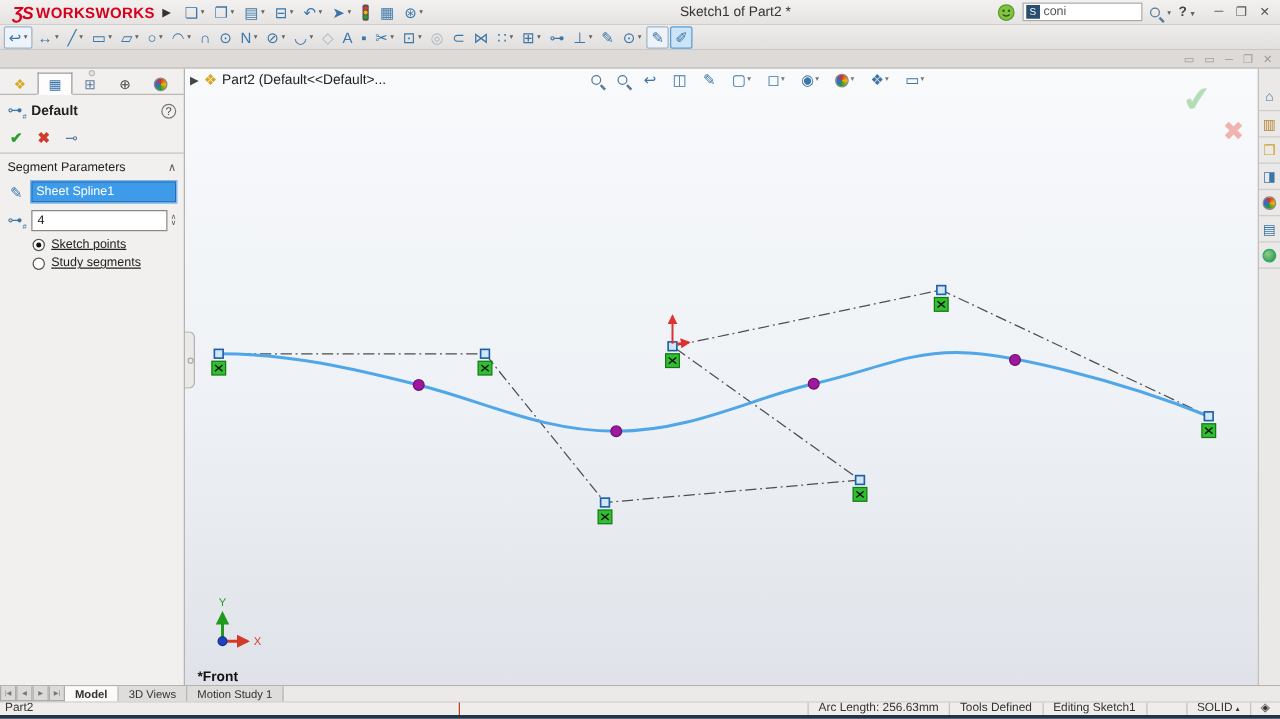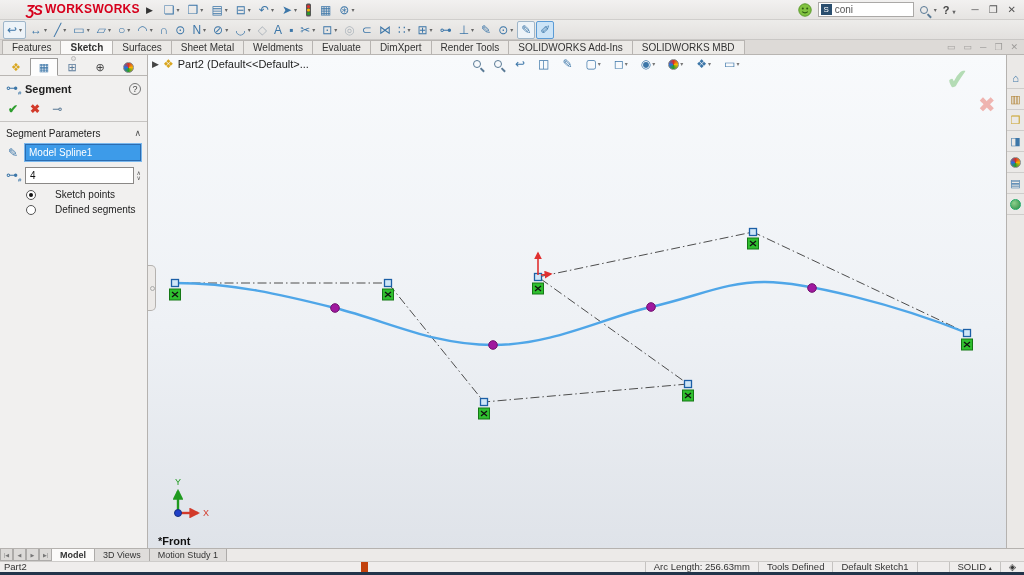--- a/index.html
+++ b/index.html
@@ -1,18 +1,18 @@
 <!DOCTYPE html>
 <html><head>
 <meta charset="utf-8">
 <style>
   * { margin:0; padding:0; box-sizing:border-box; user-select:none; }
   html,body { width:1024px; height:575px; overflow:hidden; font-family:"Liberation Sans", sans-serif; font-size:11px; color:#222; cursor:default; }
   .titlebar { height:20px; background:linear-gradient(#F2F1F0,#E6E4E2); display:flex; align-items:center; padding:0 4px; border-bottom:1px solid #D0CECC; }
-  .logo { display:flex; align-items:flex-start; margin-left:22px; }
+  .logo { display:flex; align-items:center; margin-left:6px; }
   .logo .ds { color:#D6001C; font-weight:bold; font-style:italic; font-size:14px; letter-spacing:-1px; }
   .logo .sw { color:#D6001C; font-weight:bold; font-size:12px; margin-left:3px; letter-spacing:0.3px; }
   .logo .sw .lite { font-weight:bold; }
   .flyout-arrow { margin:0 8px 0 6px; font-size:9px; color:#333; }
   .tstrip { display:flex; align-items:center; gap:2px; }
   .tbtn { display:inline-flex; align-items:center; padding:1px 3px; border-radius:2px; color:#3C76A8; font-size:12px; line-height:14px; }
   .tbtn .drop { font-size:6px; color:#666; margin-left:2px; }
   .tbtn.boxed { border:1px solid #9FB6C9; background:#EDF3F8; }
   .tbtn.activebtn { border:1px solid #5B9BD5; background:#CCE4F7; }
   .tbtn.disabled { color:#ADB5BC; }
@@ -45,21 +45,21 @@
   .cancel { color:#D23A2A; font-weight:bold; font-size:12px; }
   .pin { color:#5A7A96; font-size:12px; }
   .psection { display:flex; align-items:flex-start; padding:6px 6px 2px 6px; font-size:10px; color:#222; }
   .psection .chev { margin-left:auto; color:#555; font-size:9px; }
   .prow { display:flex; align-items:center; padding:3px 6px; gap:5px; }
   .picon { color:#3C76A8; font-size:12px; width:14px; text-align:center; }
   .namefield { flex:1; height:17px; background:#3D9BE9; border:1px solid #2B6CB0; color:#fff; font-size:10px; line-height:15px; padding-left:3px; outline:1px solid #7AB8EE; }
   .countwrap { flex:1; display:flex; align-items:center; }
   .countfield { flex:1; height:17px; background:#fff; border:1px solid #8A8886; font-size:10px; line-height:15px; padding-left:4px; color:#111; }
   .spinner { display:flex; flex-direction:column; margin-left:3px; color:#555; font-size:6px; line-height:5px; }
-  .radiorow { display:flex; align-items:center; gap:19px; padding:2px 6px 2px 26px; font-size:10px; }
+  .radiorow { display:flex; align-items:center; gap:5px; padding:2px 6px 2px 26px; font-size:10px;text-decoration:underline; }
   .radio { width:10px; height:10px; border:1px solid #555; border-radius:50%; background:#fff; position:relative; }
   .radio.sel::after { content:''; position:absolute; left:2px; top:2px; width:4px; height:4px; border-radius:50%; background:#111; }
   
   .viewport { flex:1; position:relative; background:linear-gradient(180deg,#F8FAFC 0%, #EEF1F5 55%, #DFE3E9 100%); overflow:hidden; }
   #sketch-svg { position:absolute; left:0; top:0; }
   .ftree { position:absolute; left:4px; top:2px; display:flex; align-items:center; gap:4px; font-size:11px; color:#222; }
   .ftree .arrow { font-size:9px; color:#444; }
   .ftree .particon { color:#D9A61F; font-size:12px; }
   .headsup { position:absolute; left:322px; top:1px; display:flex; align-items:center; gap:7px; color:#4A7DAE; font-size:11px; }
   .headsup .drop { font-size:6px; color:#777; margin-left:1px; }
@@ -73,21 +73,21 @@
   .wheel { width:11px; height:11px; border-radius:50%; background:conic-gradient(#D93025,#F5B400,#2A9D2A,#2A6DE0,#D93025); border:1px solid #888; }
   .globe { width:11px; height:11px; border-radius:50%; background:radial-gradient(circle at 35% 35%, #8CD08C, #2E8B45); border:1px solid #2A6; }
   
   .bottomtabs { height:13px; background:#E9E7E5; display:flex; align-items:stretch; border-top:1px solid #B5B2AF; font-size:9px; }
   .navbtn { width:13px; background:#DCDAD8; border:1px solid #ADABA9; border-top:none; color:#777; font-size:5px; display:flex; align-items:center; justify-content:center; }
   .btab { padding:0 8px; display:flex; align-items:center; background:#DFDDDB; border-right:1px solid #ADABA9; color:#333; }
   .btab.active { background:#FBFAF9; font-weight:bold; border-right:1px solid #ADABA9; }
   .btabs-rest { flex:1; background:#ECEAE8; }
   
   .statusbar { height:11px; background:#EFEDEC; display:flex; align-items:center; font-size:9.5px; color:#333; border-top:1px solid #CECCCA; }
-  .statusbar .doc { padding-left:4px; width:368px; border-right:7px solid #c2410c; height:100%; line-height:10px; }
+  .statusbar .doc { padding-left:4px; width:368px; border-right:1px solid #c2410c; height:100%; line-height:10px; }
   .statusbar .spring { flex:1; }
   .sitem { padding:0 8px; border-left:1px solid #C5C3C1; height:100%; line-height:10px; white-space:nowrap; }
   .sitem.units .caret { font-size:6px; }
   .darkstrip { height:4px; background:#22344A; }
 </style>
 </head>
 <body>
 
 <div class="titlebar">
   <div class="logo">
@@ -129,20 +129,21 @@
         </svg>
       </span>
       <span class="tbtn">
         <span>▦</span>
       </span>
       <span class="tbtn">
         <span>⊛</span>
         <span class="drop">▾</span>
       </span>
     </div>
+  <div class="doc-title">Sketch1 of Part2 *</div>
   <div class="tb-right">
     <svg width="14" height="14">
       <circle cx="7" cy="7" r="6.2" fill="#82C341" stroke="#5A9A2A"></circle>
       <circle cx="4.8" cy="5.6" r="1" fill="#2F5D12"></circle>
         <circle cx="9.2" cy="5.6" r="1" fill="#2F5D12"></circle>
       <path d="M4.2 8.6 Q7 11 9.8 8.6" stroke="#2F5D12" stroke-width="1.2" fill="none"></path>
     </svg>
     <div class="searchbox">
       <span class="swsearch">S</span>
       <input value="coni" style="">
@@ -255,32 +256,20 @@
     </span>
     <span class="tbtn boxed">
       <span>✎</span>
     </span>
     <span class="tbtn boxed activebtn">
       <span>✐</span>
     </span>
   </div>
 
 <div class="tabbar">
-  <span id="ribbon-tabs" style="display:flex;align-items:flex-end;">
-      <span class="rtab">Features</span>
-      <span class="rtab active">Sketch</span>
-      <span class="rtab">Surfaces</span>
-      <span class="rtab">Sheet Metal</span>
-      <span class="rtab">Weldments</span>
-      <span class="rtab">Evaluate</span>
-      <span class="rtab">DimXpert</span>
-      <span class="rtab">Render Tools</span>
-      <span class="rtab">SOLIDWORKS Add-Ins</span>
-      <span class="rtab">SOLIDWORKS MBD</span>
-    </span>
   <span class="docwin-ctrls" id="docwin-ctrls">
       <span>▭</span>
       <span>▭</span>
       <span>─</span>
       <span>❐</span>
       <span>✕</span>
     </span>
 </div>
 
 <div class="main">
@@ -291,53 +280,53 @@
         <span class="ptab" style="color: rgb(217, 166, 31);">❖</span>
         <span class="ptab active" style="color: rgb(60, 118, 168);">▦</span>
         <span class="ptab" style="color: rgb(90, 122, 154);">⊞</span>
         <span class="ptab" style="color: rgb(68, 68, 68);">⊕</span>
         <span class="ptab">
           <span class="wheel"></span>
         </span>
       </div>
     <div class="phead">
       <span class="picon">⊶<sub style="font-size:6px;">#</sub></span>
-      <span class="ttl">Segment</span>
+      <span class="ttl">Default</span>
       <span class="help">?</span>
     </div>
     <div class="pactions">
       <span class="ok">✔</span>
       <span class="cancel">✖</span>
       <span class="pin">⊸</span>
     </div>
     <div class="psection">
       <span>Segment Parameters</span>
       <span class="chev">∧</span>
     </div>
     <div class="prow">
       <span class="picon">✎</span>
-      <div class="namefield">Model Spline1</div>
+      <div class="namefield">Sheet Spline1</div>
     </div>
     <div class="prow">
       <span class="picon">⊶<sub style="font-size:6px;">#</sub></span>
       <div class="countwrap">
         <div class="countfield">4</div>
         <div class="spinner">
             <span>∧</span>
             <span>∨</span>
           </div>
       </div>
     </div>
     <div class="radiorow">
       <span class="radio sel"></span>
       <span>Sketch points</span>
     </div>
     <div class="radiorow">
       <span class="radio"></span>
-      <span>Defined segments</span>
+      <span>Study segments</span>
     </div>
   </div>
 
   <div class="viewport">
     <svg id="sketch-svg" width="858" height="493" viewBox="0 0 858 493">
         <defs>
           <marker id="mr" viewBox="0 0 10 10" refX="8" refY="5" markerWidth="5" markerHeight="5" orient="auto">
             <path d="M0,0L10,5L0,10z" fill="#E03030"></path>
           </marker>
           <marker id="mg" viewBox="0 0 10 10" refX="8" refY="5" markerWidth="4.5" markerHeight="4.5" orient="auto">
@@ -469,18 +458,18 @@
       <span class="btab">Motion Study 1</span>
     </span>
   <span class="btabs-rest"></span>
 </div>
 
 <div class="statusbar">
   <span class="doc">Part2</span>
   <span class="spring"></span>
   <span class="sitem">Arc Length: 256.63mm</span>
   <span class="sitem">Tools Defined</span>
-  <span class="sitem">Default Sketch1</span>
+  <span class="sitem">Editing Sketch1</span>
   <span class="sitem" style="width:32px;"></span>
   <span class="sitem units"><span>SOLID</span> <span class="caret">▴</span></span>
   <span class="sitem">◈</span>
 </div>
 <div class="darkstrip"></div>
 
 </body></html>

